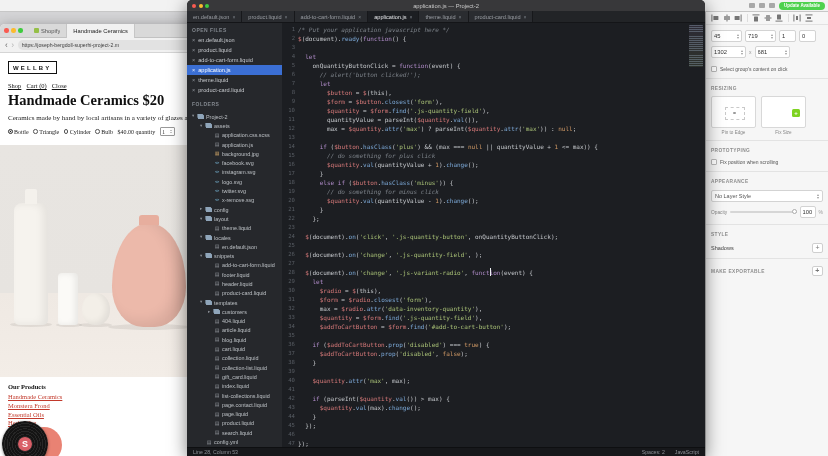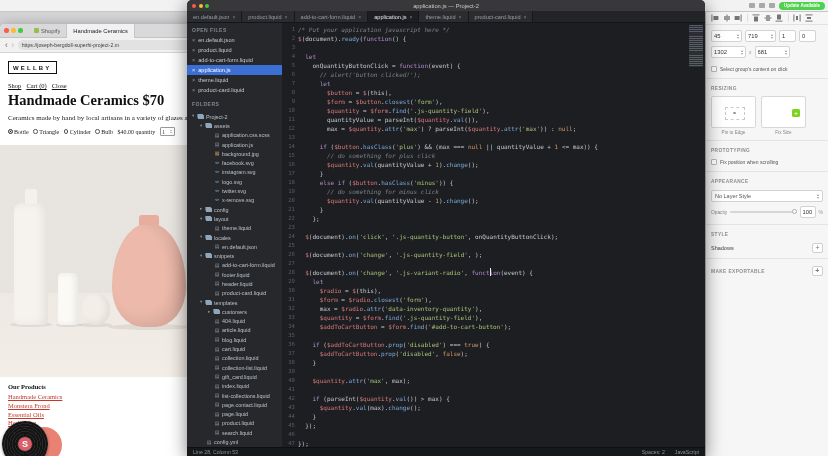--- a/index.html
+++ b/index.html
@@ -252,21 +252,21 @@
     </div>
   </div>
   <div class="b-content">
     <div class="logo-box">WELLBY</div>
     <div class="nav-links">
 
     <a class="site-nav-link">Shop</a>
         <a class="site-nav-link">Cart (0)</a>
         <a class="site-nav-link">Close</a>
       </div>
-    <div class="page-title">Handmade Ceramics $70</div>
+    <div class="page-title">Handmade Ceramics $20</div>
     <div class="page-desc">Ceramics made by hand by local artisans in a variety of glazes and shapes.</div>
     <div class="options-row">
       <span style="display:flex;gap:4.5px;">
 
           <label class="option selected">
             <span class="radio"></span>
             <span>Bottle</span>
           </label>
 
           <label class="option">

